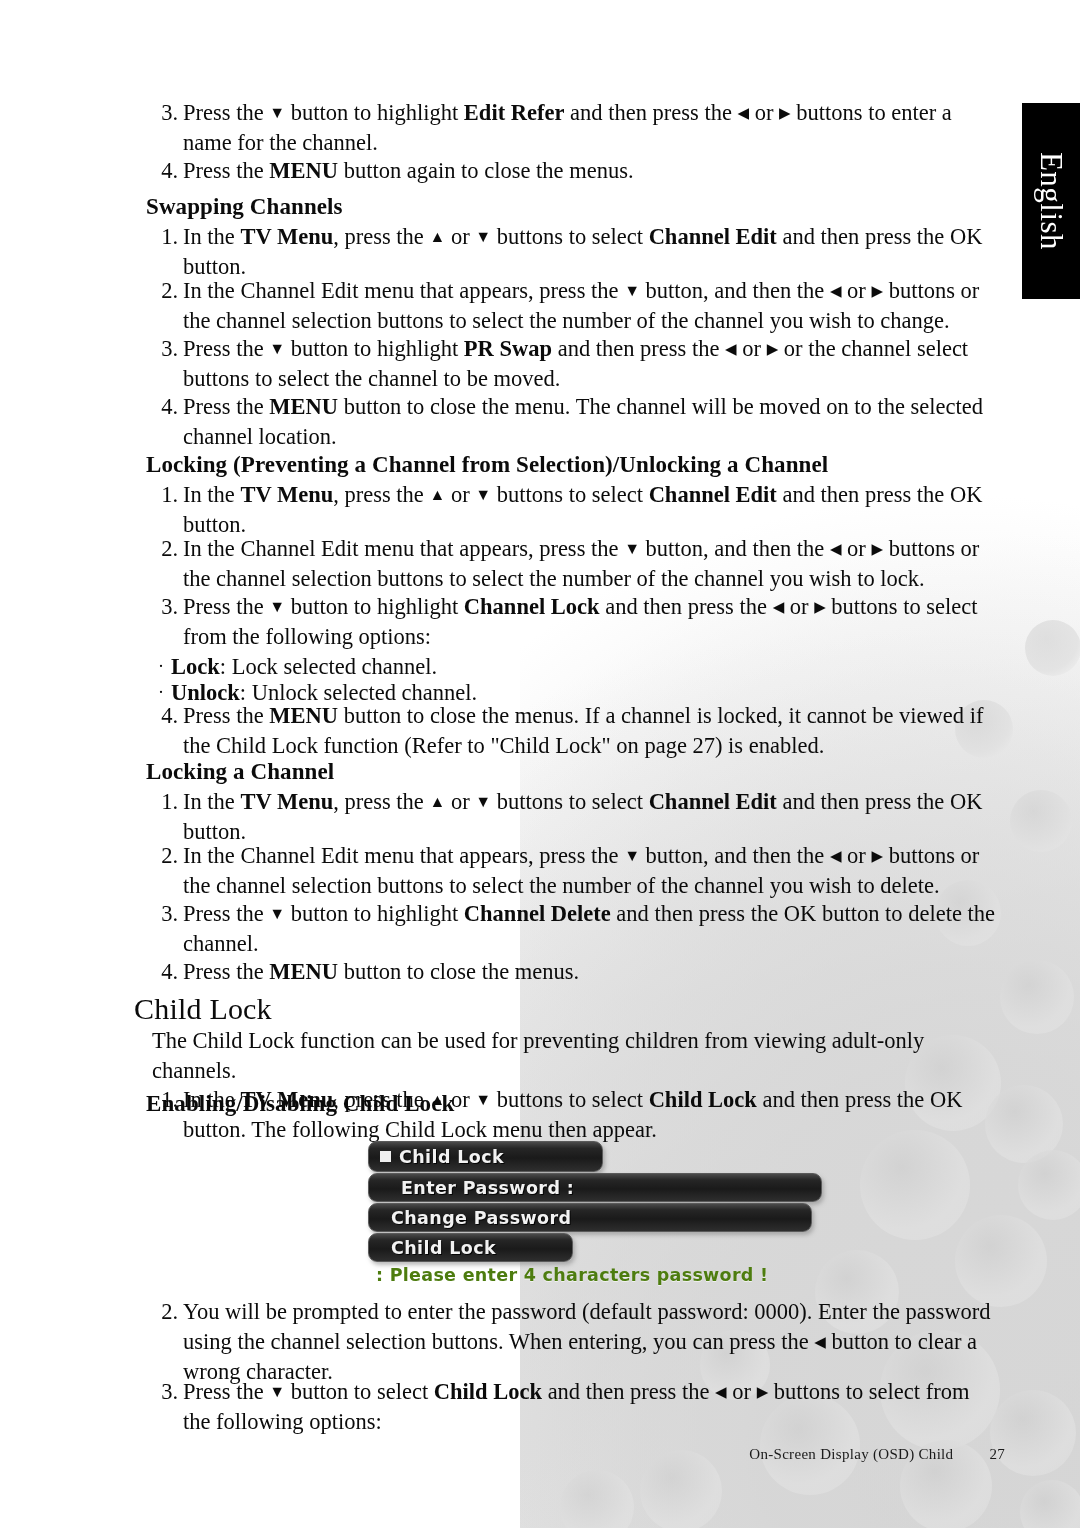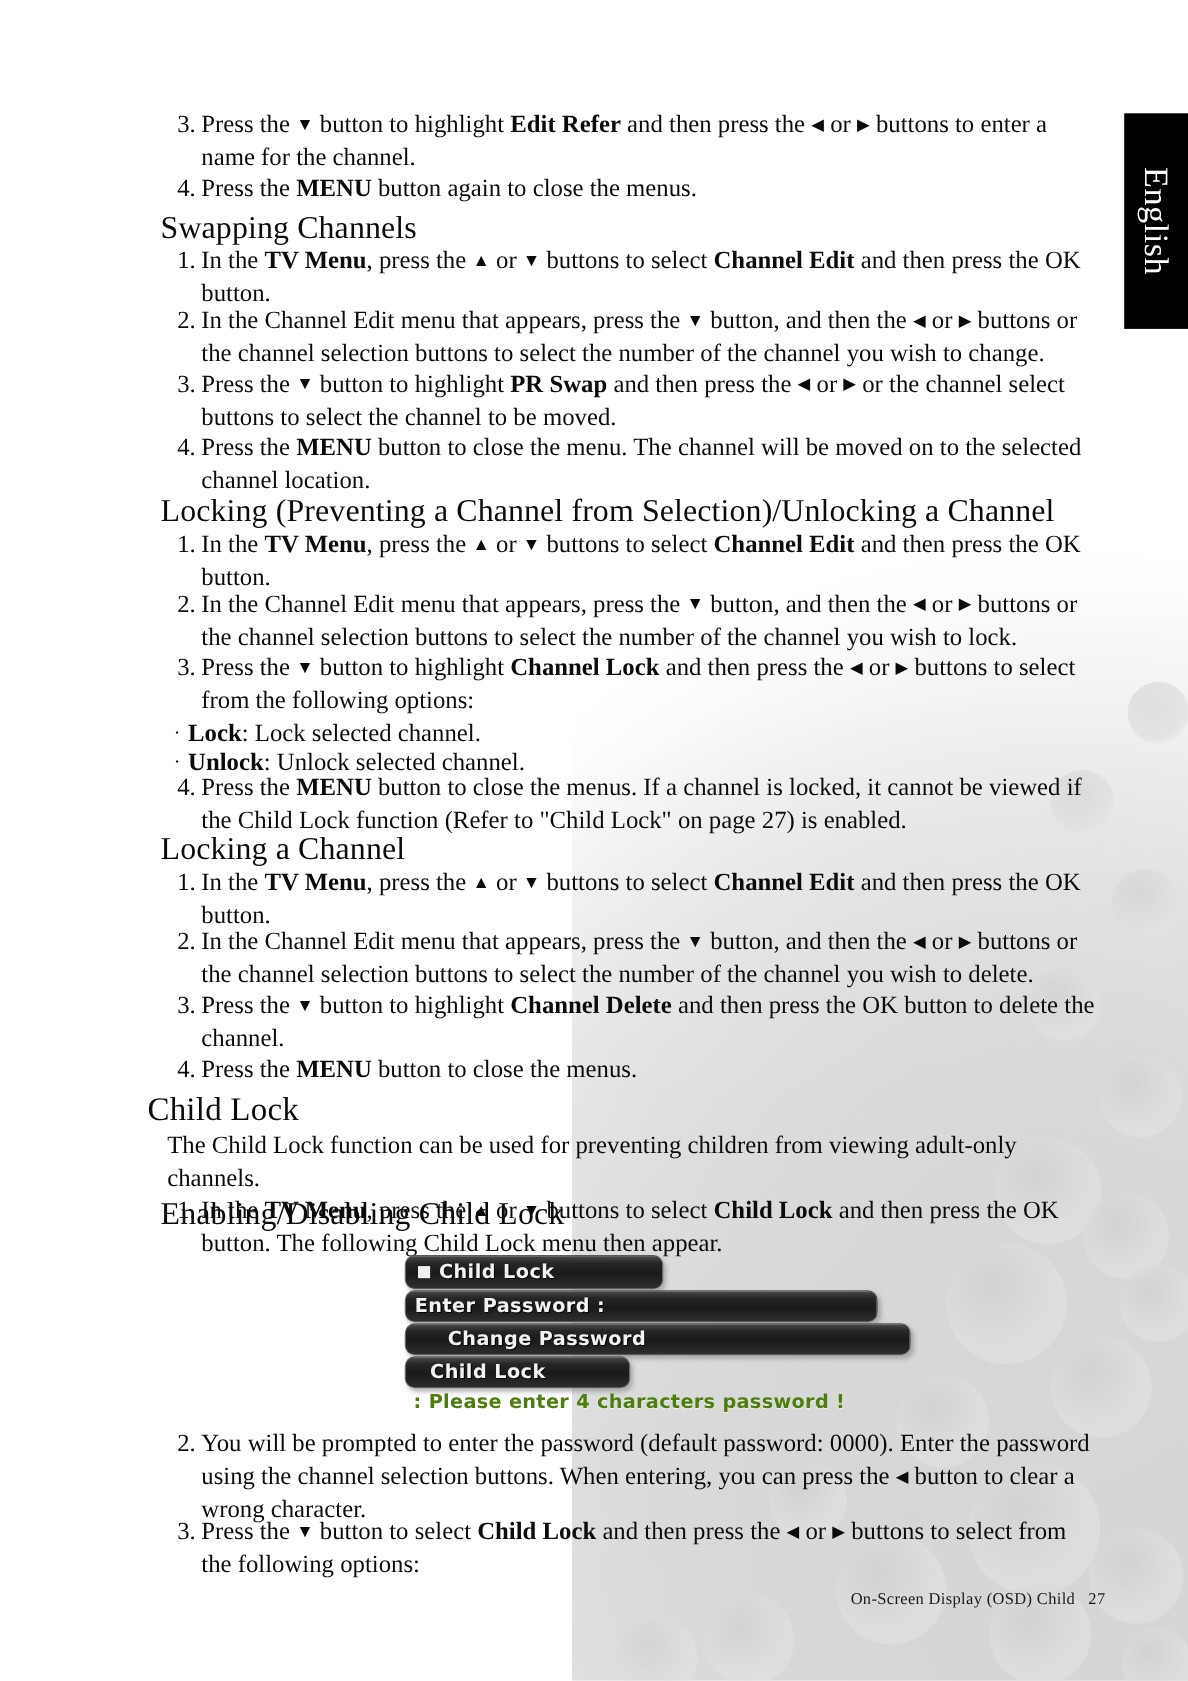--- a/index.html
+++ b/index.html
@@ -106,22 +106,22 @@
 
   .para {
     position: absolute;
     font-size: 22.5px;
     line-height: 30px;
   }
 
   
   .h3 {
     position: absolute;
-    font-size: 29px;
-    font-weight: normal;
+    font-size: 23px;
+    font-weight: bold;
     letter-spacing: .1px;
     line-height: 28px;
   }
   .h2 {
     position: absolute;
     font-size: 30px;
     font-weight: normal;
     line-height: 34px;
     letter-spacing: .2px;
   }
@@ -166,22 +166,22 @@
     left: 0; top: 0;
     width: 222px; height: 29px;
     padding-left: 11px;
   }
   .osd-title .sq {
     width: 11px; height: 11px;
     background: #f0f0f0;
     margin-right: 8px;
     flex: 0 0 auto;
   }
-  .osd-r2 { left: 0; top: 32px; width: 420px; height: 27px; padding-left: 8px; }
-  .osd-r3 { left: 0; top: 62px; width: 420px; height: 27px; padding-left: 38px; }
+  .osd-r2 { left: 0; top: 32px; width: 420px; height: 27px; padding-left: 32px; }
+  .osd-r3 { left: 0; top: 62px; width: 420px; height: 27px; padding-left: 22px; }
   .osd-r4a { left: 0; top: 92px; width: 181px; height: 27px; padding-left: 22px; }
   .osd-r4b { left: 190px; top: 92px; width: 230px; height: 27px; justify-content: center; }
 
   .osd-foot {
     position: absolute;
     left: 8px;
     top: 124px;
     font-size: 17.5px;
     font-weight: bold;
     color: #4d7c0f;
@@ -196,21 +196,21 @@
     left: 0;
     top: 1446px;
     width: 1005px;
     text-align: right;
     font-size: 15px;
     color: #1a1a1a;
     letter-spacing: .3px;
     z-index: 2;
   }
   .pg-footer .label { }
-  .pg-footer .pno { display: inline-block; margin-left: 12px; text-align: right; }
+  .pg-footer .pno { display: inline-block; margin-left: 36px; text-align: right; }
 </style>
 </head>
 <body>
 
 <div id="page">
 
   <div class="bg-tex">
     <div class="fade"></div>
     <div class="bub" style="left:905px;top:1035px;width:96px;height:96px;"></div>
     <div class="bub" style="left:985px;top:1085px;width:78px;height:78px;"></div>

